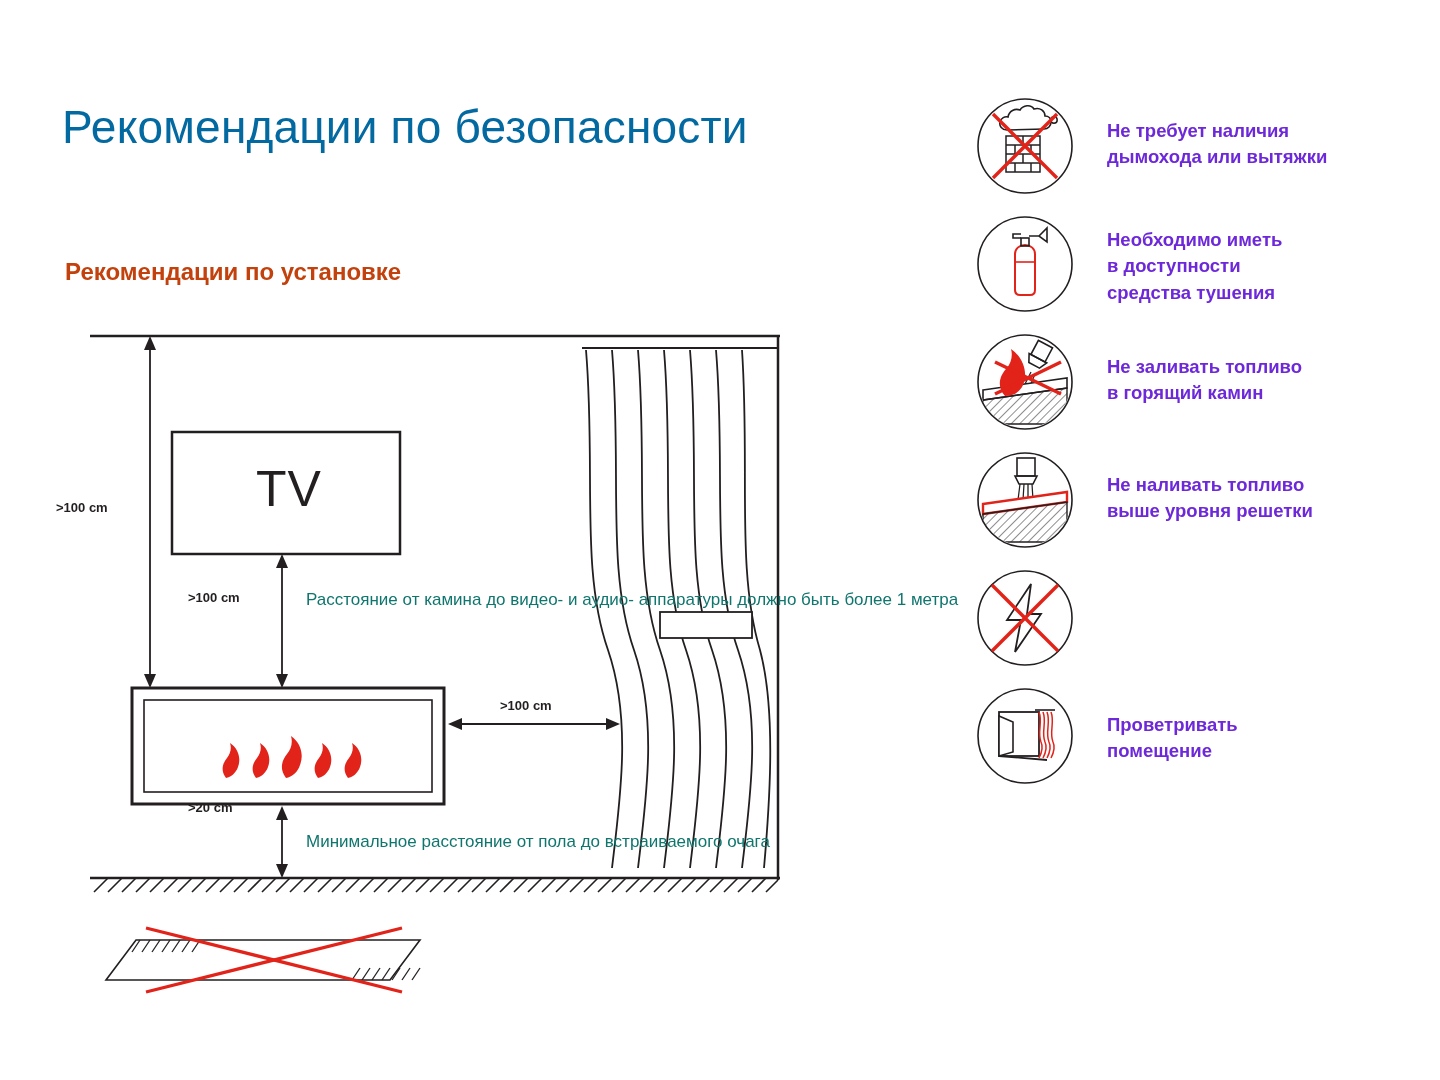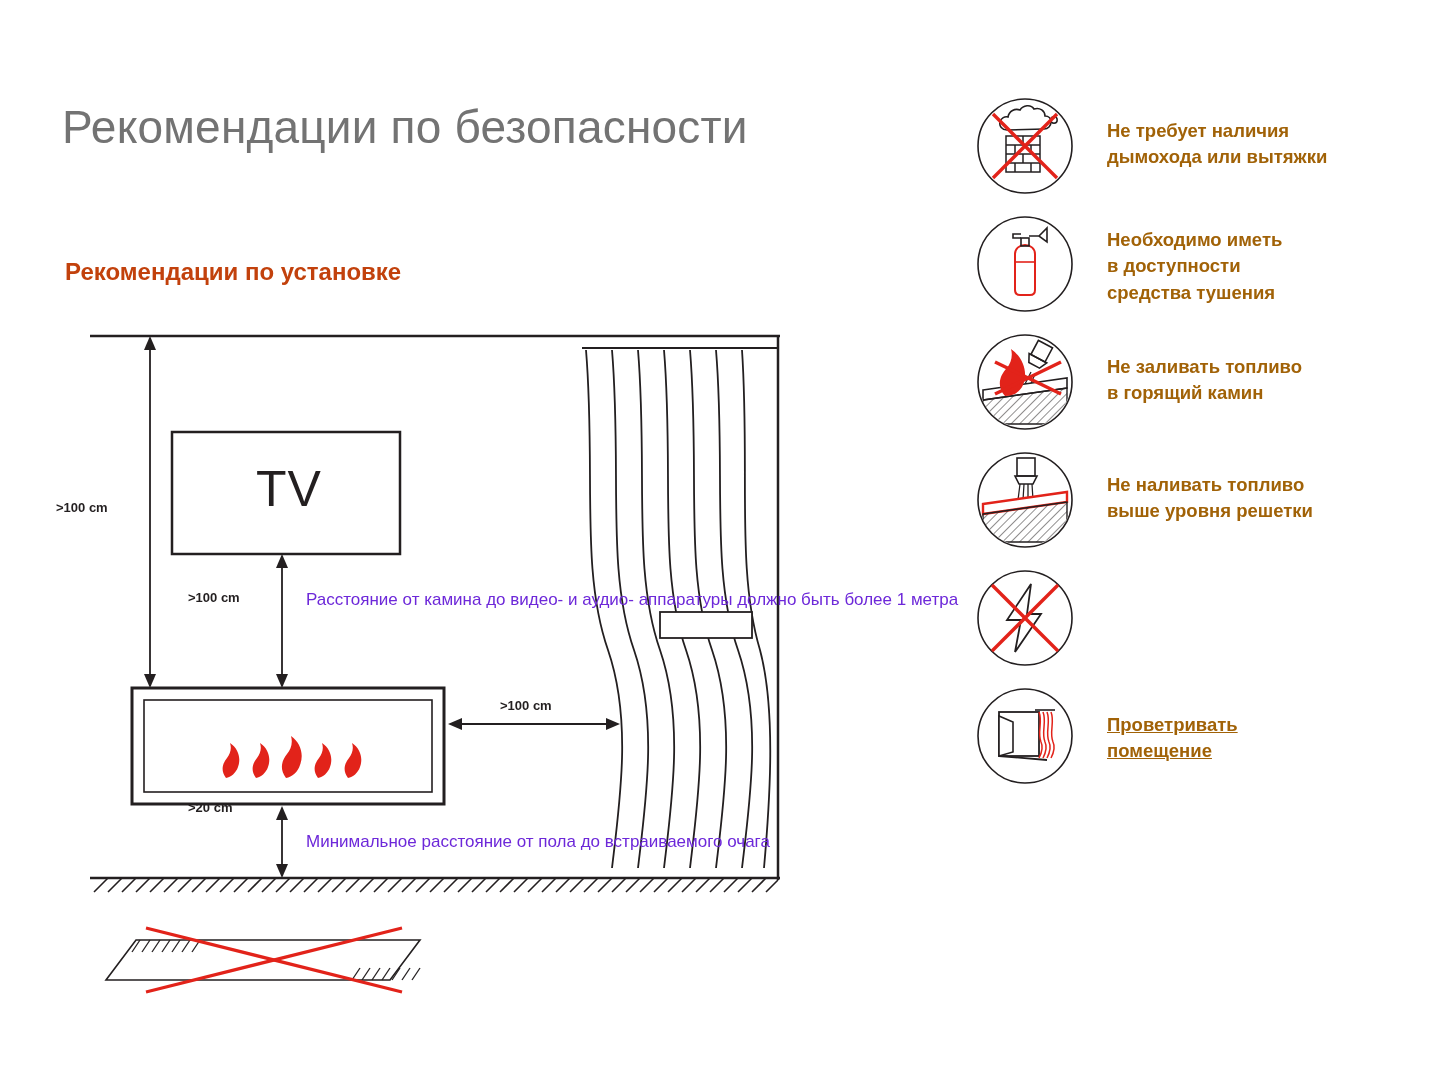--- a/index.html
+++ b/index.html
@@ -17,21 +17,21 @@
   }
 
   
   #main-title {
     position: absolute;
     left: 62px;
     top: 100px;
     font-size: 46px;
     font-weight: 400;
     letter-spacing: 0.2px;
-    color: #737373;
+    color: #0369a1;
     white-space: nowrap;
   }
   #section-title {
     position: absolute;
     left: 65px;
     top: 258px;
     font-size: 24px;
     font-weight: bold;
     color: #c2410c;
     white-space: nowrap;
@@ -52,21 +52,21 @@
     font-size: 13px;
     font-weight: bold;
     color: #231f20;
     white-space: nowrap;
   }
   .note-text {
     position: absolute;
     font-size: 17px;
     font-weight: normal;
     line-height: 1.42;
-    color: #6d28d9;
+    color: #0f766e;
     white-space: nowrap;
   }
   #tv-label {
     position: absolute;
     font-size: 50px;
     font-weight: 400;
     color: #231f20;
     letter-spacing: 1px;
   }
 
@@ -89,30 +89,30 @@
     height: 100px;
     position: relative;
   }
   .icon-badge svg { display: block; }
   .icon-caption {
     flex: 1 1 auto;
     margin-left: 32px;
     font-size: 18.5px;
     font-weight: bold;
     line-height: 1.42;
-    color: #a16207;
+    color: #6d28d9;
     white-space: pre-line;
     padding-top: 6px;
   }
   .row-1 .icon-caption { padding-top: 22px; }
   .row-2 .icon-caption { padding-top: 13px; }
   .row-3 .icon-caption { padding-top: 22px; }
   .row-4 .icon-caption { padding-top: 22px; }
   .row-5 .icon-caption { padding-top: 2px; }
-  .row-6 .icon-caption { padding-top: 26px; text-decoration: underline; }
+  .row-6 .icon-caption { padding-top: 26px; }
 </style>
 </head>
 <body>
 
 <div id="main-title">Рекомендации по безопасности</div>
 <div id="section-title">Рекомендации по установке</div>
 
 <div id="diagram">
   <svg width="820" height="680" viewBox="0 0 820 680">
 

